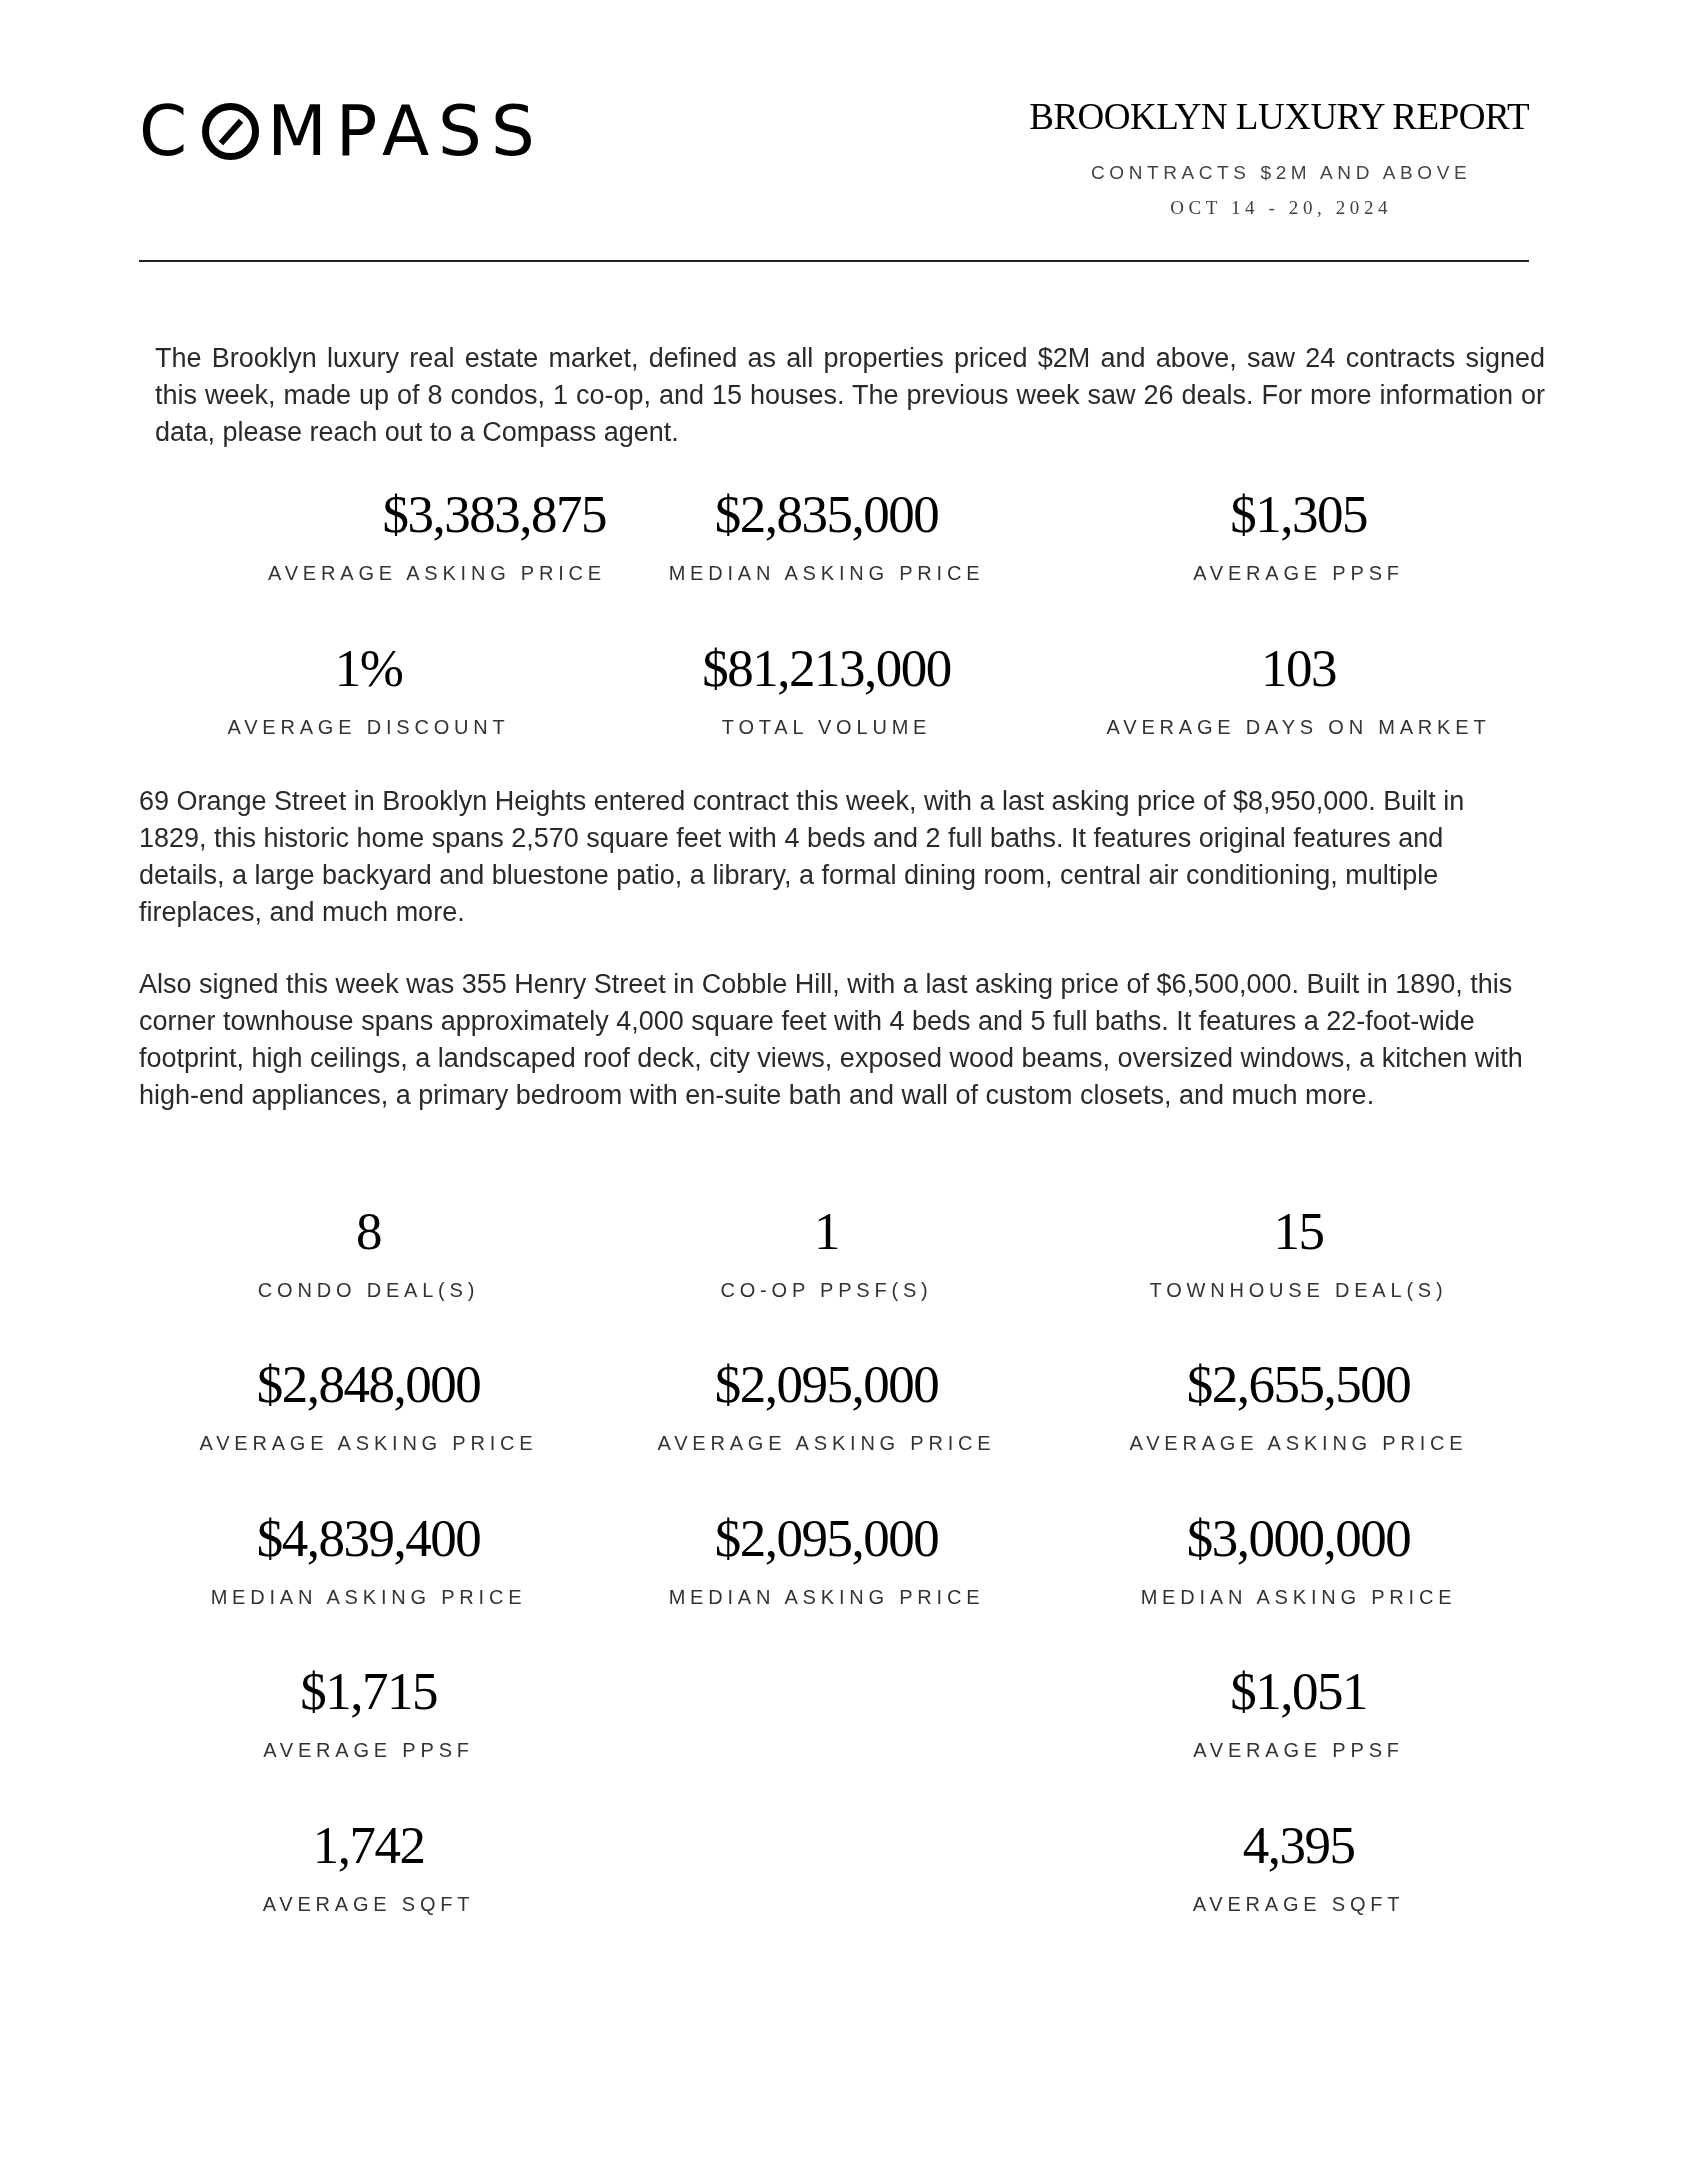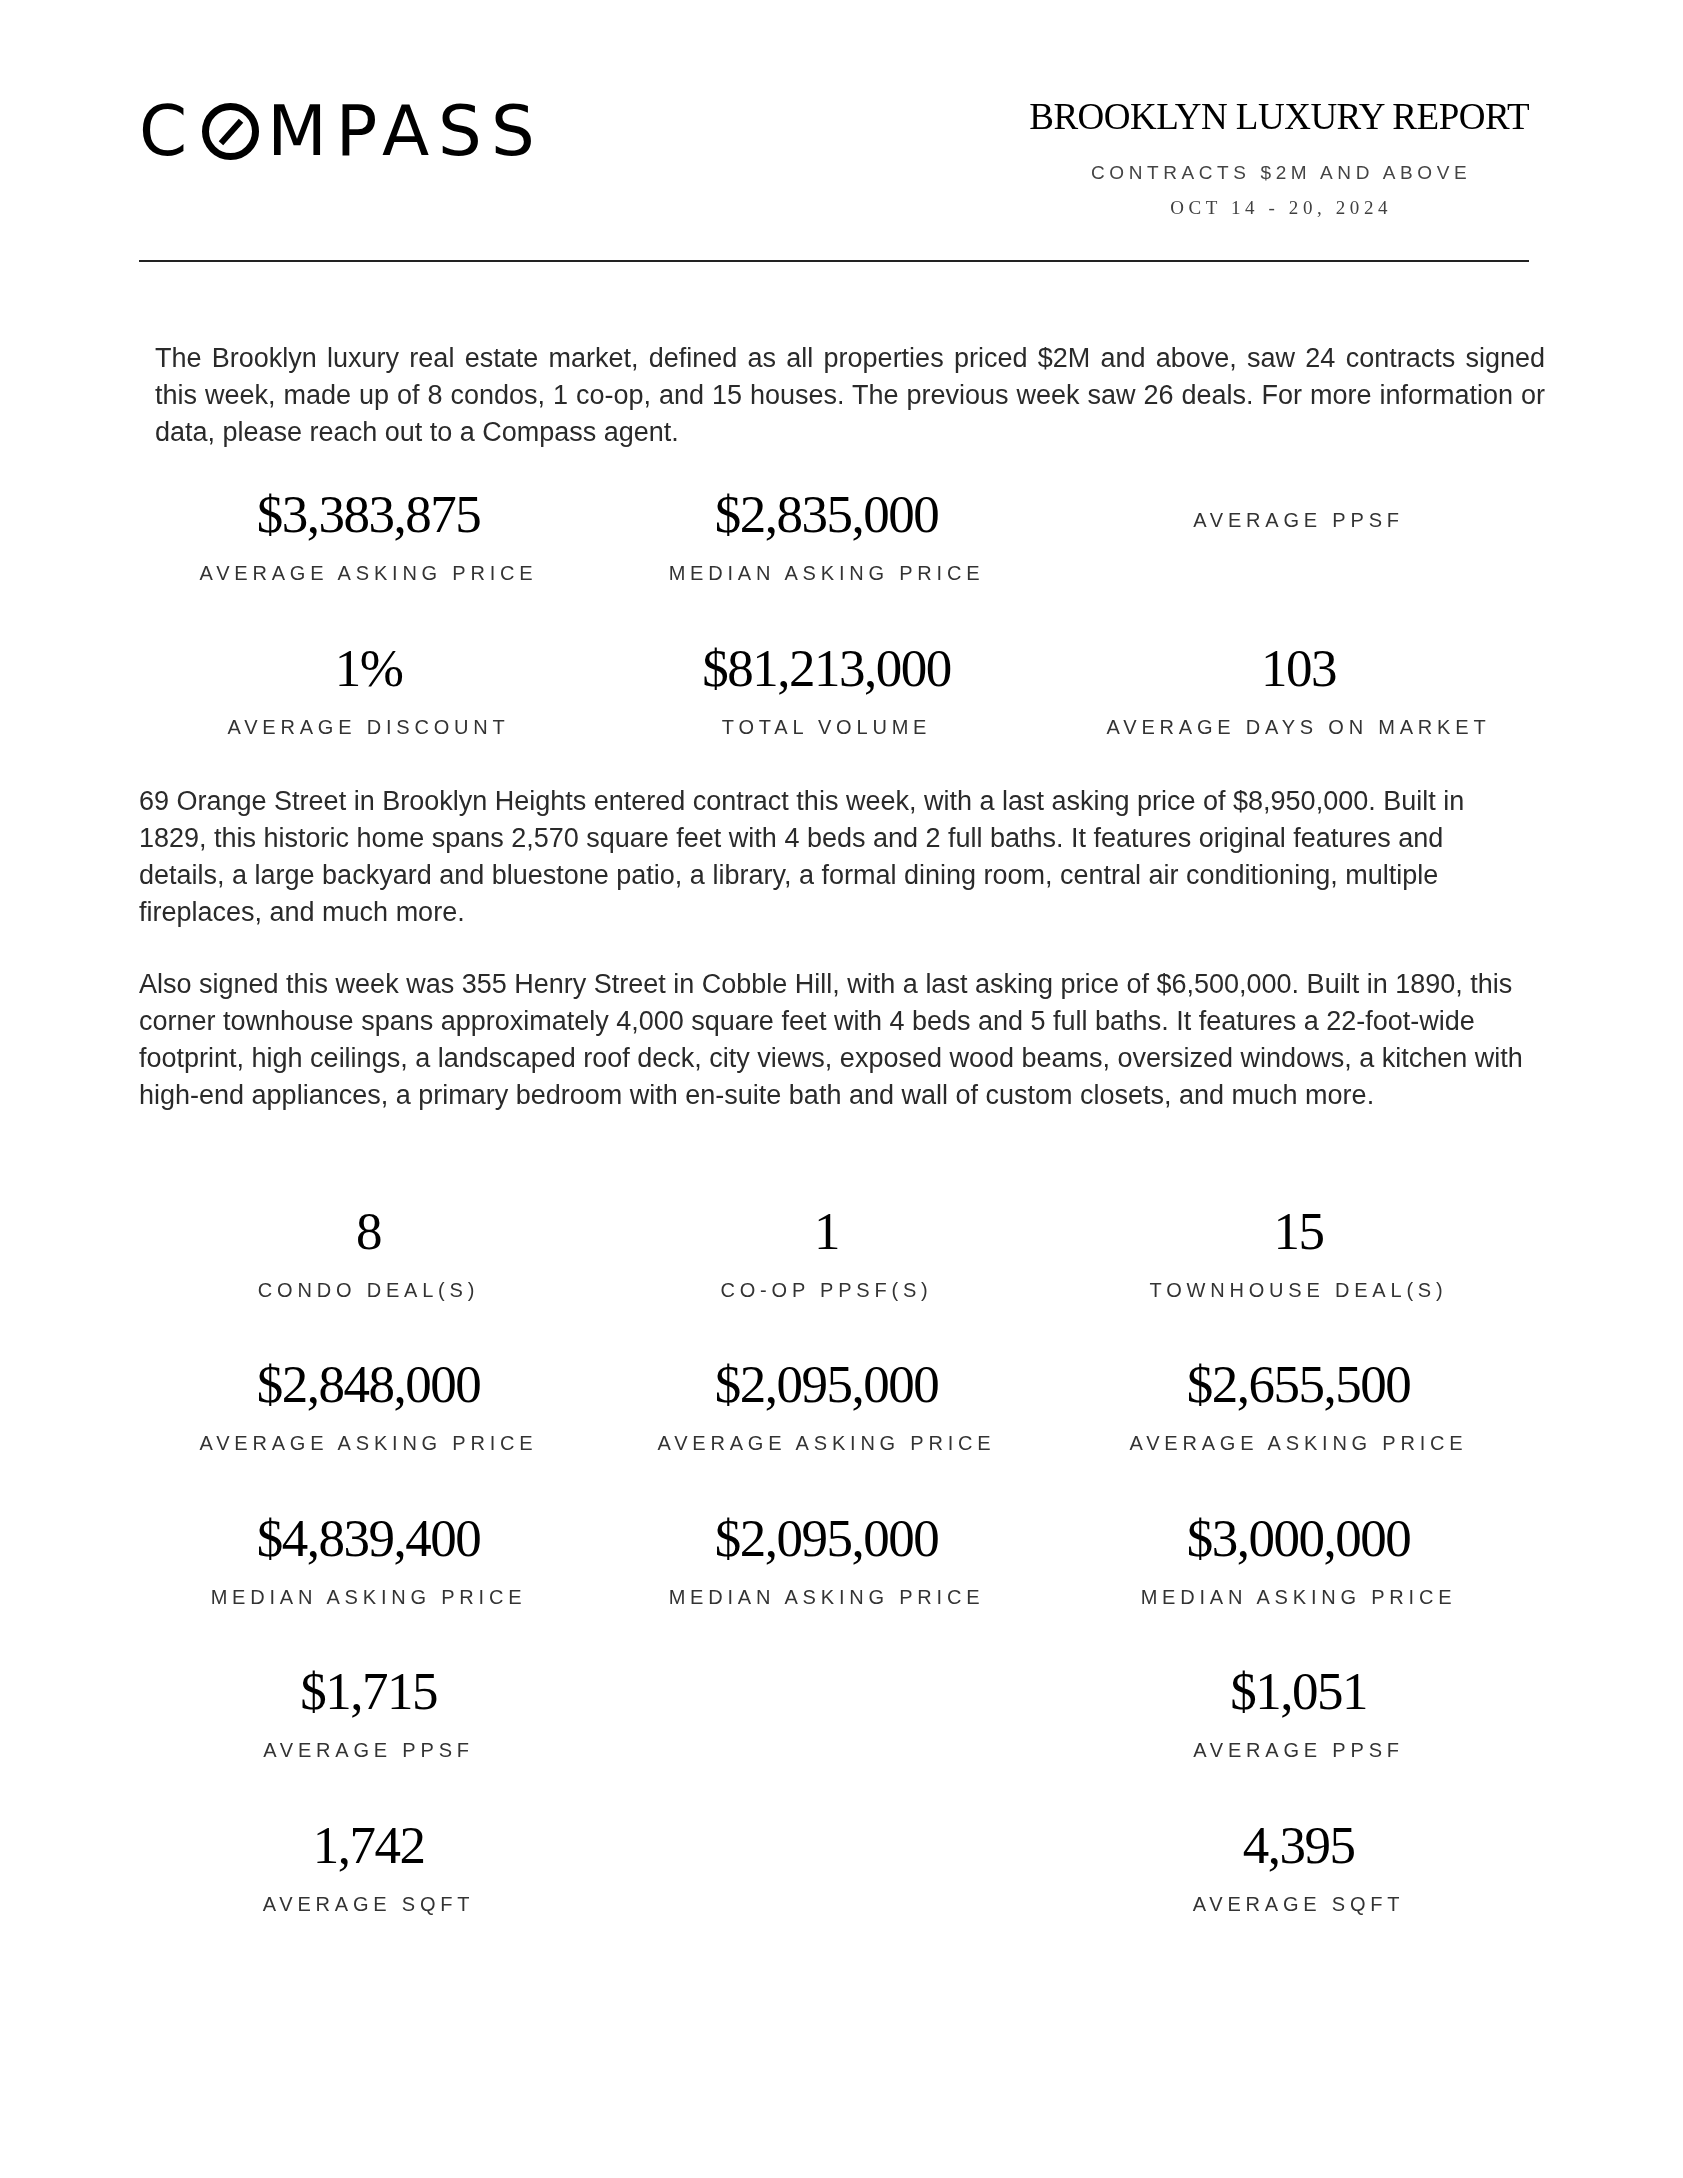--- a/index.html
+++ b/index.html
@@ -44,29 +44,30 @@
   <div class="header-right">
     <div class="report-title">BROOKLYN LUXURY REPORT</div>
     <div class="report-sub">CONTRACTS $2M AND ABOVE</div>
     <div class="report-date">OCT 14 - 20, 2024</div>
   </div>
 
   <div class="divider"></div>
 
   <p class="para justify" id="intro" style="margin:16px;">The Brooklyn luxury real estate market, defined as all properties priced $2M and above, saw 24 contracts signed this week, made up of 8 condos, 1 co-op, and 15 houses. The previous week saw 26 deals. For more information or data, please reach out to a Compass agent.</p>
 
-  <div class="stat" style="left:131px; top:488px;">
+  <div class="stat" style="left:131px; top:488px;text-align:right;">
     <div class="stat-value">$3,383,875</div>
     <div class="stat-label">AVERAGE ASKING PRICE</div>
   </div>
   <div class="stat" style="left:589px; top:488px;">
     <div class="stat-value">$2,835,000</div>
     <div class="stat-label">MEDIAN ASKING PRICE</div>
   </div>
   <div class="stat" style="left:1061px; top:488px;">
+    <div class="stat-value">$1,305</div>
     <div class="stat-label">AVERAGE PPSF</div>
   </div>
 
   <div class="stat" style="left:131px; top:642px;">
     <div class="stat-value">1%</div>
     <div class="stat-label">AVERAGE DISCOUNT</div>
   </div>
   <div class="stat" style="left:589px; top:642px;">
     <div class="stat-value">$81,213,000</div>
     <div class="stat-label">TOTAL VOLUME</div>

